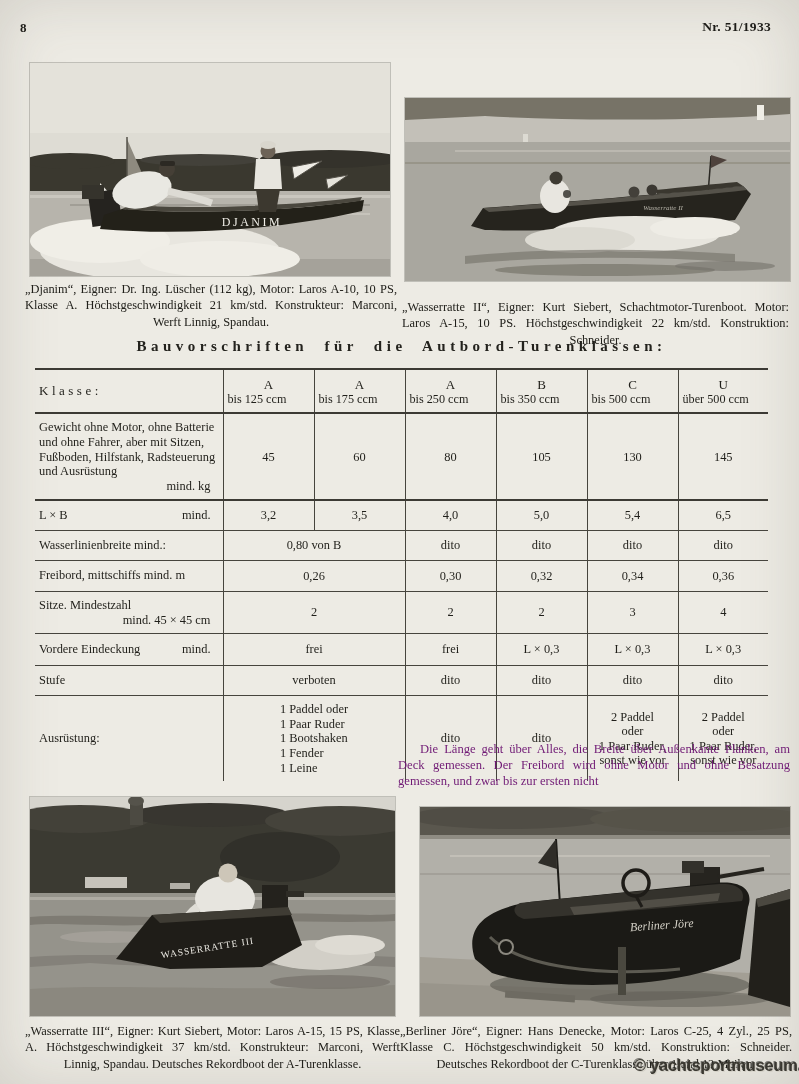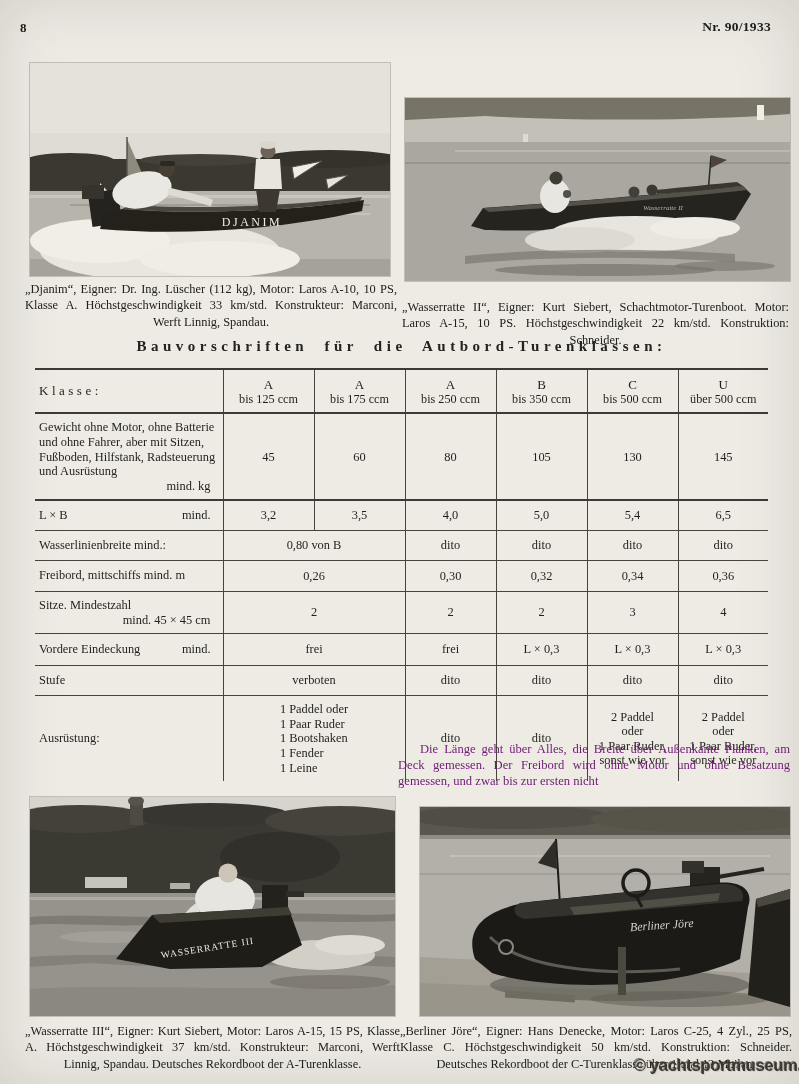--- a/index.html
+++ b/index.html
@@ -36,21 +36,21 @@
   td.lbl{text-align:left;padding-left:3px;padding-right:6px;}
   td.val{text-align:center;white-space:pre-line;line-height:1.18;}
   td.v{border-left:1px solid #46443d;}
   tr{border-top:1px solid #46443d;}
   tr.hdr{border-top:none;}
   tr.hdr td{border-bottom:2px solid #3c3a34;}
   tr.r1 td{border-bottom:2px solid #3c3a34;}
   tr.r1{border-top:none;}
   .hklasse{text-align:center;letter-spacing:3.5px;font-size:13px;}
   .hcls{display:block;text-align:center;font-size:13px;line-height:1.1;padding-top:2px;}
-  .hcc{display:block;text-align:center;font-size:12.2px;line-height:1.15;}
+  .hcc{display:block;text-align:left;font-size:12.2px;line-height:1.15;}
   .lblwrap{display:flex;flex-wrap:wrap;justify-content:space-between;line-height:1.18;}
   .lblmain{max-width:100%;}
   .lblsuffix{margin-left:auto;padding-right:8px;}
   .equiplist{display:inline-block;text-align:left;}
 
   .note{
     left:398px;top:741px;width:392px;font-size:12.6px;line-height:1.28;
     text-align:justify;color:#701a75;
   }
   .note .indent{display:inline-block;width:22px;}
@@ -61,21 +61,21 @@
     text-shadow:1px 1px 0 rgba(210,206,196,.9), -1px -1px 0 rgba(30,29,25,.55);
     white-space:nowrap;
   }
 </style>
 </head>
 <body>
 
 <div class="page">
 
   <div class="abs pagenum">8</div>
-  <div class="abs issue">Nr. 90/1933</div>
+  <div class="abs issue">Nr. 51/1933</div>
 
   <div class="abs photo" style="left:30px;top:63px;width:360px;height:213px;">
     <svg viewBox="0 0 360 213" preserveAspectRatio="none">
       <rect x="0" y="0" width="360" height="213" fill="#dedcd4"></rect>
       <rect x="0" y="0" width="360" height="70" fill="#e4e2da"></rect>
       <rect x="0" y="96" width="360" height="38" fill="#3a382f"></rect>
       <ellipse cx="40" cy="98" rx="45" ry="8" fill="#3a382f"></ellipse>
       <ellipse cx="170" cy="97" rx="60" ry="6" fill="#43413a"></ellipse>
       <ellipse cx="300" cy="96" rx="70" ry="9" fill="#34322b"></ellipse>
       <rect x="0" y="128" width="360" height="85" fill="#b7b4ac"></rect>
@@ -107,21 +107,21 @@
 
       <circle cx="238" cy="88" r="7.5" fill="#6d6357"></circle>
       <ellipse cx="238" cy="82" rx="8" ry="4" fill="#d9d6cd"></ellipse>
       <path d="M226,96 L250,96 L252,126 L224,126 Z" fill="#e7e5de"></path>
       <path d="M226,126 L250,126 L246,149 L229,149 Z" fill="#3c382f"></path>
 
       <polygon points="262,104 292,98 264,116" fill="#eeece5" stroke="#55524a" stroke-width="1"></polygon>
       <polygon points="296,116 318,112 298,126" fill="#e5e3db" stroke="#55524a" stroke-width="1"></polygon>
     </svg>
   </div>
-  <div class="abs caption" style="left:25px;top:281px;width:372px;">„Djanim“, Eigner: Dr. Ing. Lüscher (112 kg), Motor: Laros A-10, 10 PS, Klasse A. Höchstgeschwindigkeit 33 km/std. Konstrukteur: Marconi, Werft Linnig, Spandau.</div>
+  <div class="abs caption" style="left:25px;top:281px;width:372px;">„Djanim“, Eigner: Dr. Ing. Lüscher (112 kg), Motor: Laros A-10, 10 PS, Klasse A. Höchstgeschwindigkeit 21 km/std. Konstrukteur: Marconi, Werft Linnig, Spandau.</div>
 
   <div class="abs photo" style="left:405px;top:98px;width:385px;height:183px;">
     <svg viewBox="0 0 385 183" preserveAspectRatio="none">
       <rect x="0" y="0" width="385" height="183" fill="#a9a79f"></rect>
       <rect x="0" y="0" width="385" height="44" fill="#c3c0b8"></rect>
       <path d="M0,0 L385,0 L385,16 C300,22 180,24 80,18 L0,22 Z" fill="#777367"></path>
       <rect x="352" y="7" width="7" height="15" fill="#efede6"></rect>
       <rect x="118" y="36" width="5" height="8" fill="#dcdad2"></rect>
       <rect x="50" y="52" width="335" height="2" fill="#bbb8b0"></rect>
       <rect x="0" y="64" width="385" height="2" fill="#989589"></rect>

